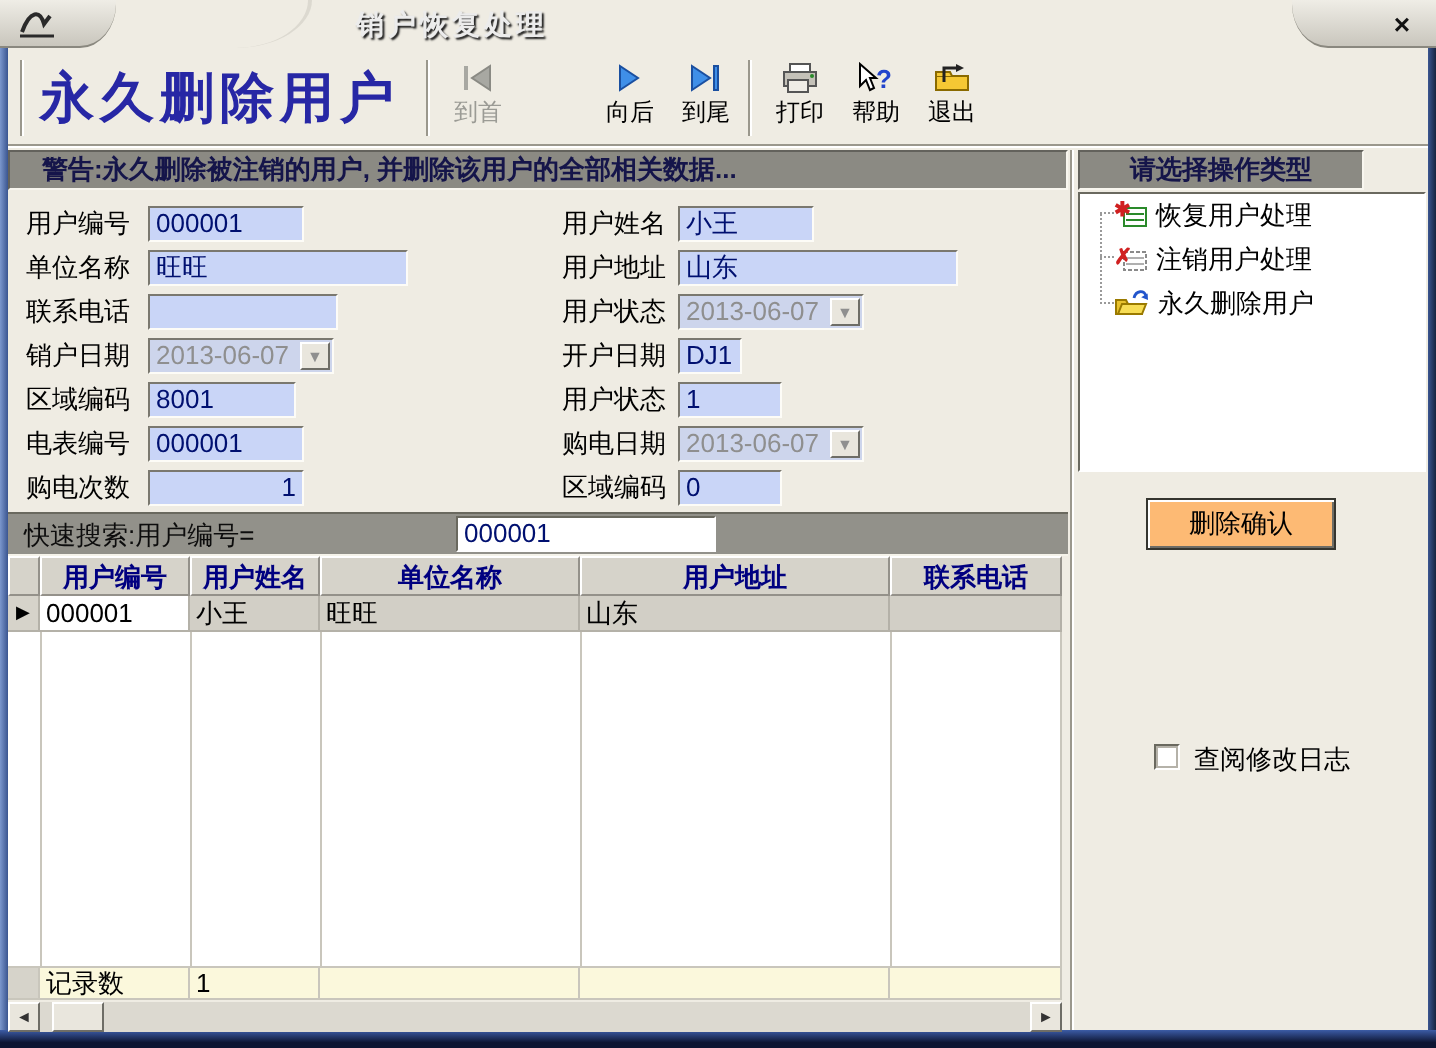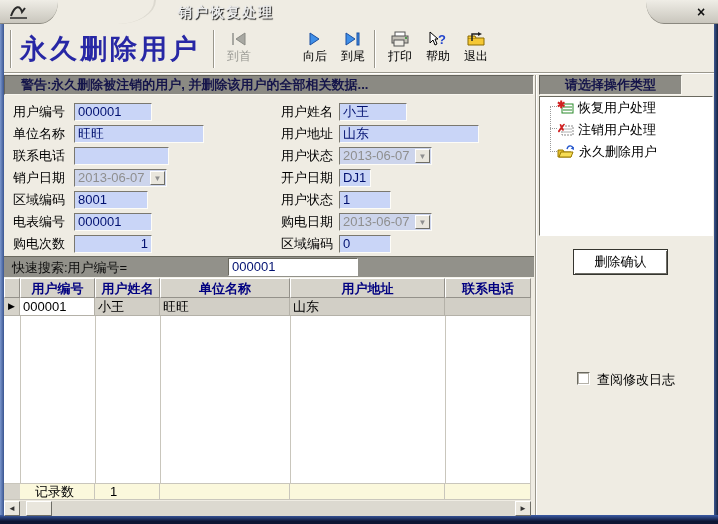--- a/index.html
+++ b/index.html
@@ -57,35 +57,35 @@
     padding:0 3px;line-height:16px;border-top:1px solid #6a695f;border-left:1px solid #6a695f;
     border-bottom:1px solid #fff;border-right:1px solid #fff;}
   
   .th{top:278px;height:20px;background:#d6d3ca;color:#000080;font-weight:bold;text-align:center;
     line-height:19px;border-top:1px solid #fff;border-left:1px solid #fff;
     border-right:1px solid #94918a;border-bottom:1px solid #94918a;}
   .td{top:298px;height:18px;background:#d2cfc6;line-height:17px;padding:0 3px;
     border-right:1px solid #b4b1a8;border-bottom:1px solid #b4b1a8;}
   .gridbg{left:4px;top:316px;width:527px;height:167px;background:#fff;}
   .vline{top:316px;width:1px;height:167px;background:#c9c6bc;}
-  .footer-cell{top:483px;height:17px;background:#fbf8dc;line-height:16px;padding:0 15px;
+  .footer-cell{top:483px;height:17px;background:#fbf8dc;line-height:16px;padding:0 3px;
     border-right:1px solid #c9c6bc;border-top:1px solid #c9c6bc;border-bottom:1px solid #c9c6bc;}
   
   .hscroll{left:4px;top:501px;width:527px;height:15px;background:#dcd9d0;}
   .sb-btn{width:16px;height:15px;background:#e9e6dd;text-align:center;line-height:14px;font-size:8px;
     color:#333;border:1px solid;border-color:#fff #6e6d66 #6e6d66 #fff;}
   .sb-thumb{left:22px;top:0;width:26px;height:15px;background:#e9e6dd;
     border:1px solid;border-color:#fff #6e6d66 #6e6d66 #fff;}
   
   .treebox{left:539px;top:96px;width:174px;height:140px;background:#fff;
     border-top:1px solid #6a695f;border-left:1px solid #6a695f;
     border-bottom:1px solid #fff;border-right:1px solid #fff;}
   .tree-item{position:absolute;left:17px;height:18px;line-height:17px;display:flex;
     align-items:center;gap:4px;cursor:default;}
-  .push-btn{left:573px;top:249px;width:95px;height:26px;background:#ffffff;text-align:center;
+  .push-btn{left:573px;top:249px;width:95px;height:26px;background:#fdba74;text-align:center;
     line-height:24px;border:1px solid #35352f;
     box-shadow:inset 1px 1px 0 #fff,inset -1px -1px 0 #6e6d66;cursor:default;}
   .checkbox{left:577px;top:372px;width:13px;height:13px;background:#fff;
     border-top:1px solid #6a695f;border-left:1px solid #6a695f;
     border-bottom:1px solid #fff;border-right:1px solid #fff;box-shadow:0 0 0 1px #b5b2a9 inset;}
   .divider-v{left:535px;top:75px;width:2px;height:440px;border-left:1px solid #9a978c;border-right:1px solid #fff;}
 </style>
 </head>
 <body>
 

